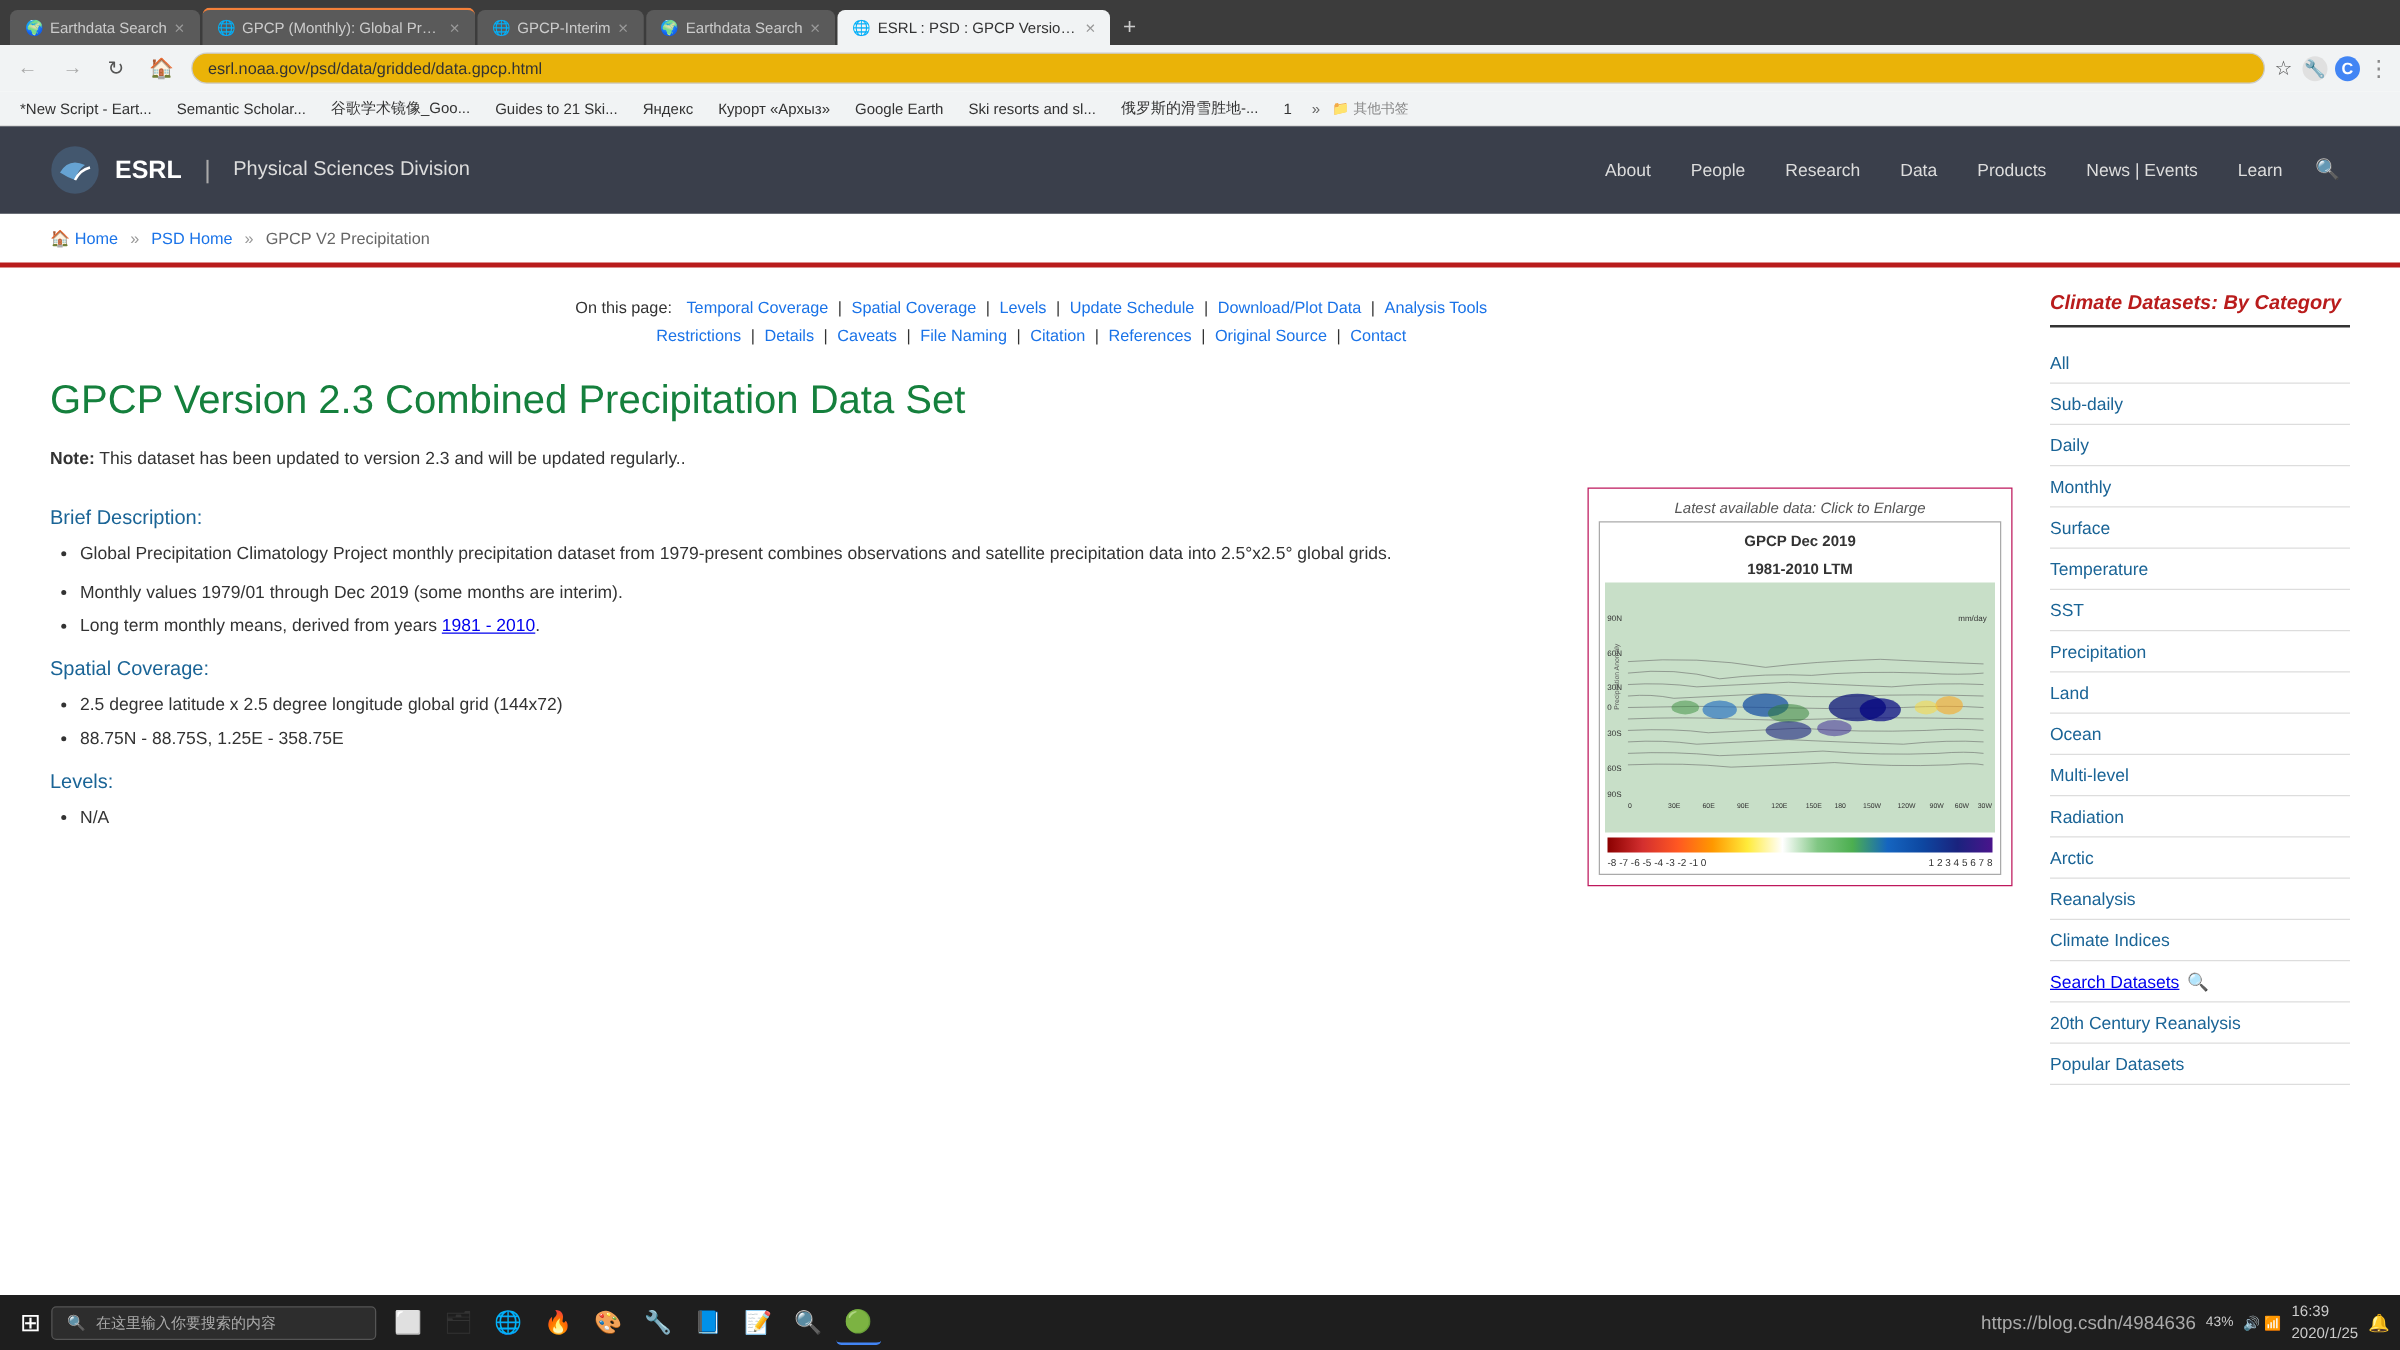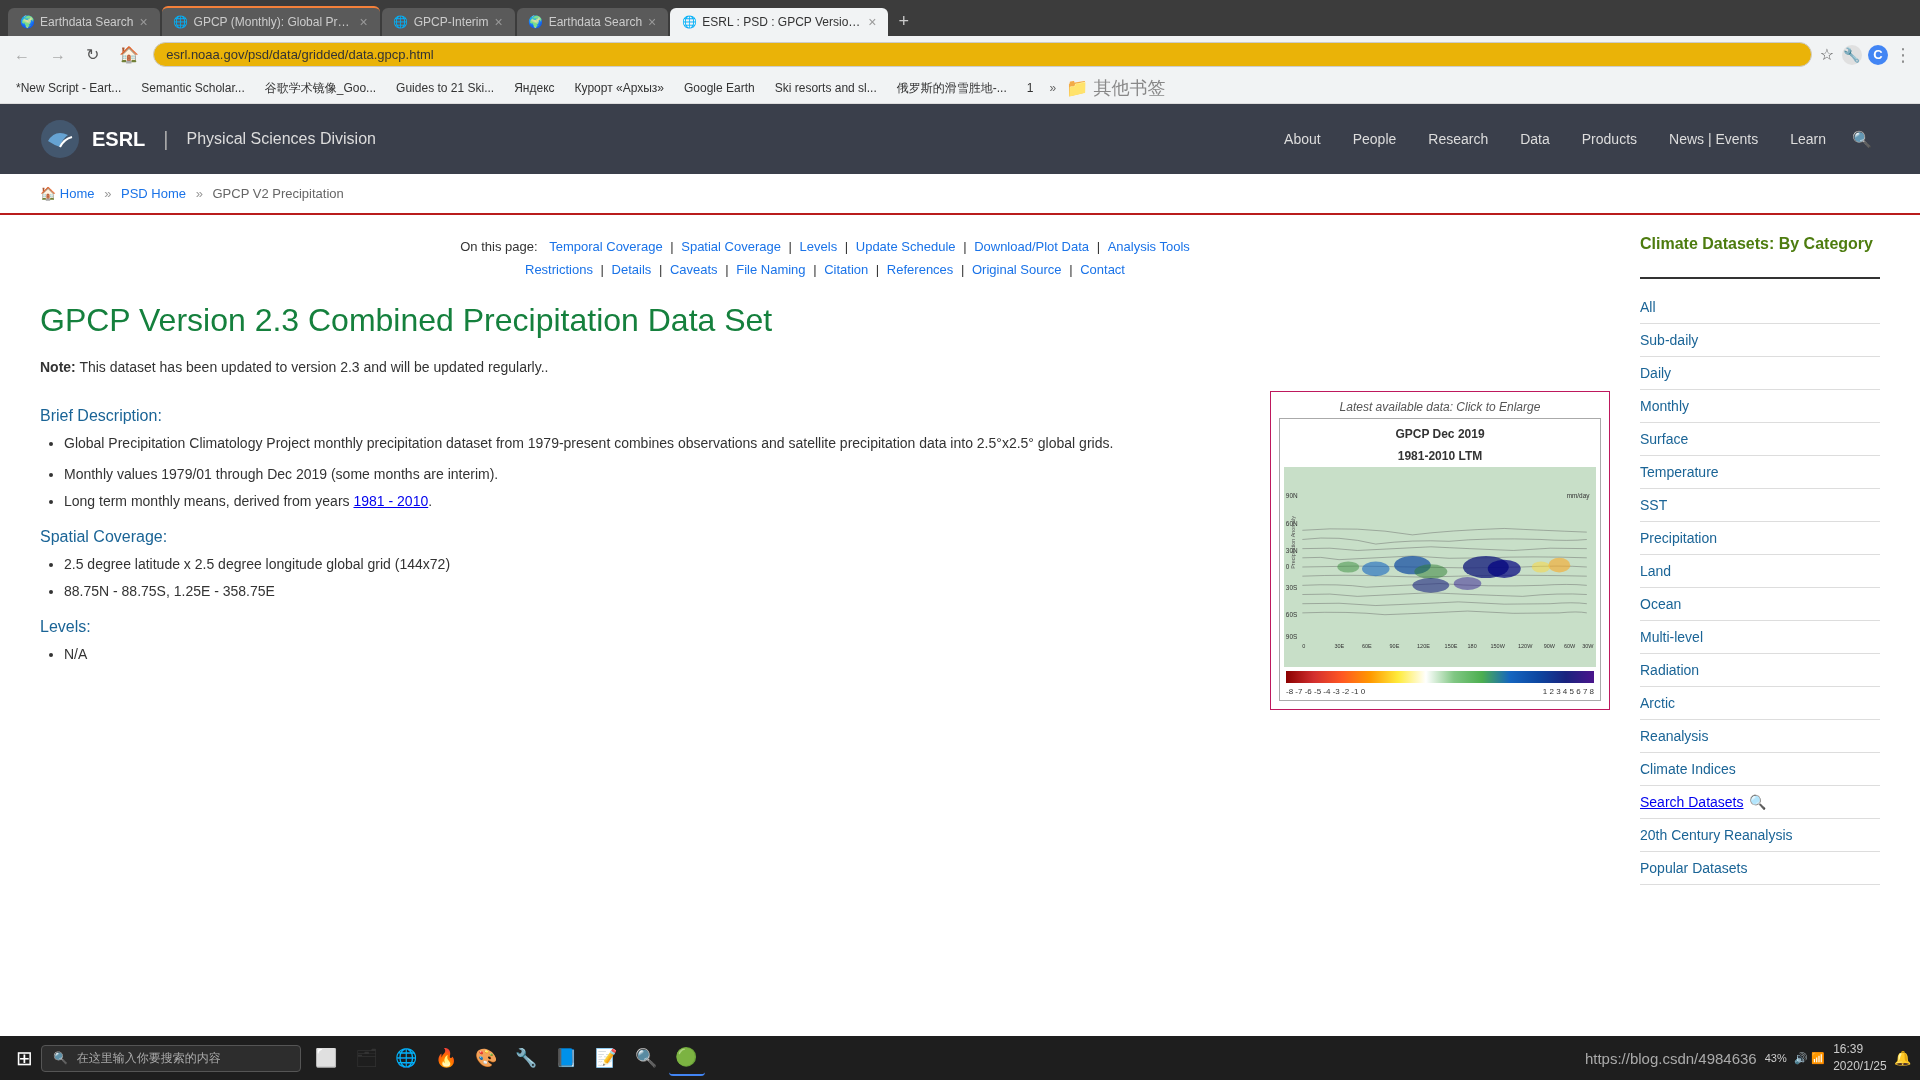--- a/index.html
+++ b/index.html
@@ -32,21 +32,21 @@
 
     
     .site-header { background: #3a3f4b; display: flex; align-items: center; padding: 0 40px; height: 70px; }
     .site-logo { display: flex; align-items: center; gap: 12px; color: #fff; text-decoration: none; }
     .logo-icon { width: 40px; height: 40px; }
     .site-nav { margin-left: auto; display: flex; align-items: center; gap: 4px; }
     .nav-item { color: #ddd; text-decoration: none; padding: 8px 14px; font-size: 14px; cursor: pointer; }
     .search-icon-nav { color: #ddd; font-size: 16px; cursor: pointer; padding: 8px; }
 
     
-    .breadcrumb { padding: 12px 40px; font-size: 13px; color: #666; border-bottom: 2px solid #b91c1c; }
+    .breadcrumb { padding: 12px 40px; font-size: 13px; color: #666; border-bottom: 4px solid #b91c1c; }
     .breadcrumb a { color: #1a73e8; text-decoration: none; }
     .breadcrumb-sep { margin: 0 6px; color: #999; }
 
     
     .main-content { display: flex; padding: 20px 40px; gap: 30px; max-width: 1920px; }
 
     
     .content-area { flex: 1; min-width: 0; }
 
     
@@ -72,21 +72,21 @@
     ul { margin-left: 24px; margin-bottom: 10px; }
     li { margin-bottom: 6px; line-height: 1.5; }
 
     
     .map-container { border: 1px solid #be185d; padding: 8px; text-align: center; }
     .map-caption { font-size: 12px; color: #555; margin-bottom: 4px; font-style: italic; }
     .map-title { font-size: 12px; font-weight: bold; text-align: center; padding: 4px 0; }
 
     
     .sidebar { width: 240px; flex-shrink: 0; }
-    .sidebar-title { font-size: 16px; font-weight: bold; color: #4d7c0f; margin-bottom: 12px; padding-bottom: 24px; border-bottom: 2px solid #333; }
+    .sidebar-title { font-size: 16px; font-weight: bold; color: #b91c1c; margin-bottom: 12px; padding-bottom: 8px; border-bottom: 2px solid #333; font-style: italic; }
     .sidebar-item { padding: 8px 0; border-bottom: 1px solid #ddd; cursor: pointer; font-size: 14px; color: #333; }
     .sidebar-item a { color: #1a6496; text-decoration: none; }
     .sidebar-search { display: flex; align-items: center; padding: 8px 0; border-bottom: 1px solid #ddd; }
     .sidebar-search span { color: #1a6496; cursor: pointer; }
     .sidebar-search-icon { margin-left: 6px; color: #555; cursor: pointer; }
 
     
     .taskbar { background: #1e1e1e; height: 44px; display: flex; align-items: center; padding: 0 8px; position: fixed; bottom: 0; left: 0; right: 0; z-index: 100; }
     .start-btn { background: none; border: none; color: #fff; font-size: 20px; cursor: pointer; padding: 4px 8px; }
     .search-bar-task { background: #2d2d2d; border: 1px solid #555; border-radius: 4px; color: #aaa; font-size: 12px; padding: 4px 12px; width: 260px; display: flex; align-items: center; gap: 8px; cursor: text; }
@@ -156,21 +156,21 @@
   <span class="bookmark-item">Semantic Scholar...</span>
   <span class="bookmark-item">谷歌学术镜像_Goo...</span>
   <span class="bookmark-item">Guides to 21 Ski...</span>
   <span class="bookmark-item">Яндекс</span>
   <span class="bookmark-item">Курорт «Архыз»</span>
   <span class="bookmark-item">Google Earth</span>
   <span class="bookmark-item">Ski resorts and sl...</span>
   <span class="bookmark-item">俄罗斯的滑雪胜地-...</span>
   <span class="bookmark-item">1</span>
   <span style="color:#666; cursor:pointer; margin-left:4px;">»</span>
-  <span style="color:#888; cursor:pointer; margin-left:6px; font-size:18px;">📁 其他书签</span>
+  <span style="color:#888; cursor:pointer; margin-left:6px; font-size:11px;">📁 其他书签</span>
 </div>
 
 <header class="site-header">
   <div class="site-logo">
 
     <svg class="logo-icon" viewBox="0 0 40 40" fill="none">
       <circle cx="20" cy="20" r="19" fill="#5a8fc0" opacity="0.3"></circle>
       <path d="M8 22 Q15 10 28 16 Q22 20 20 28 Q14 26 8 22Z" fill="#6aacde" opacity="0.9"></path>
       <path d="M20 28 Q24 20 32 18" stroke="#fff" stroke-width="2" fill="none"></path>
     </svg>

